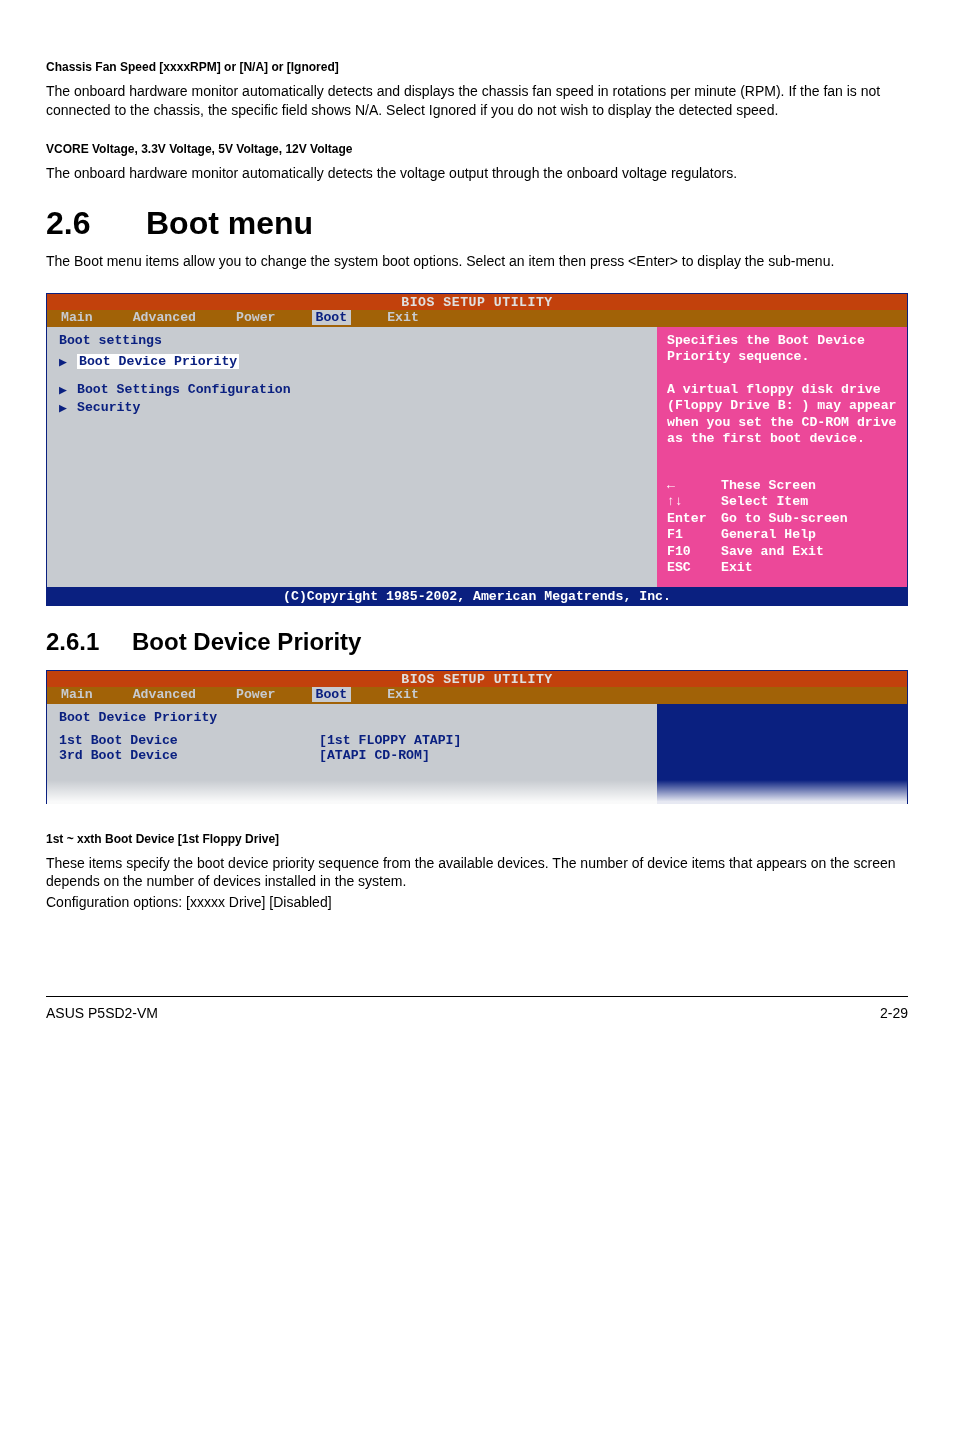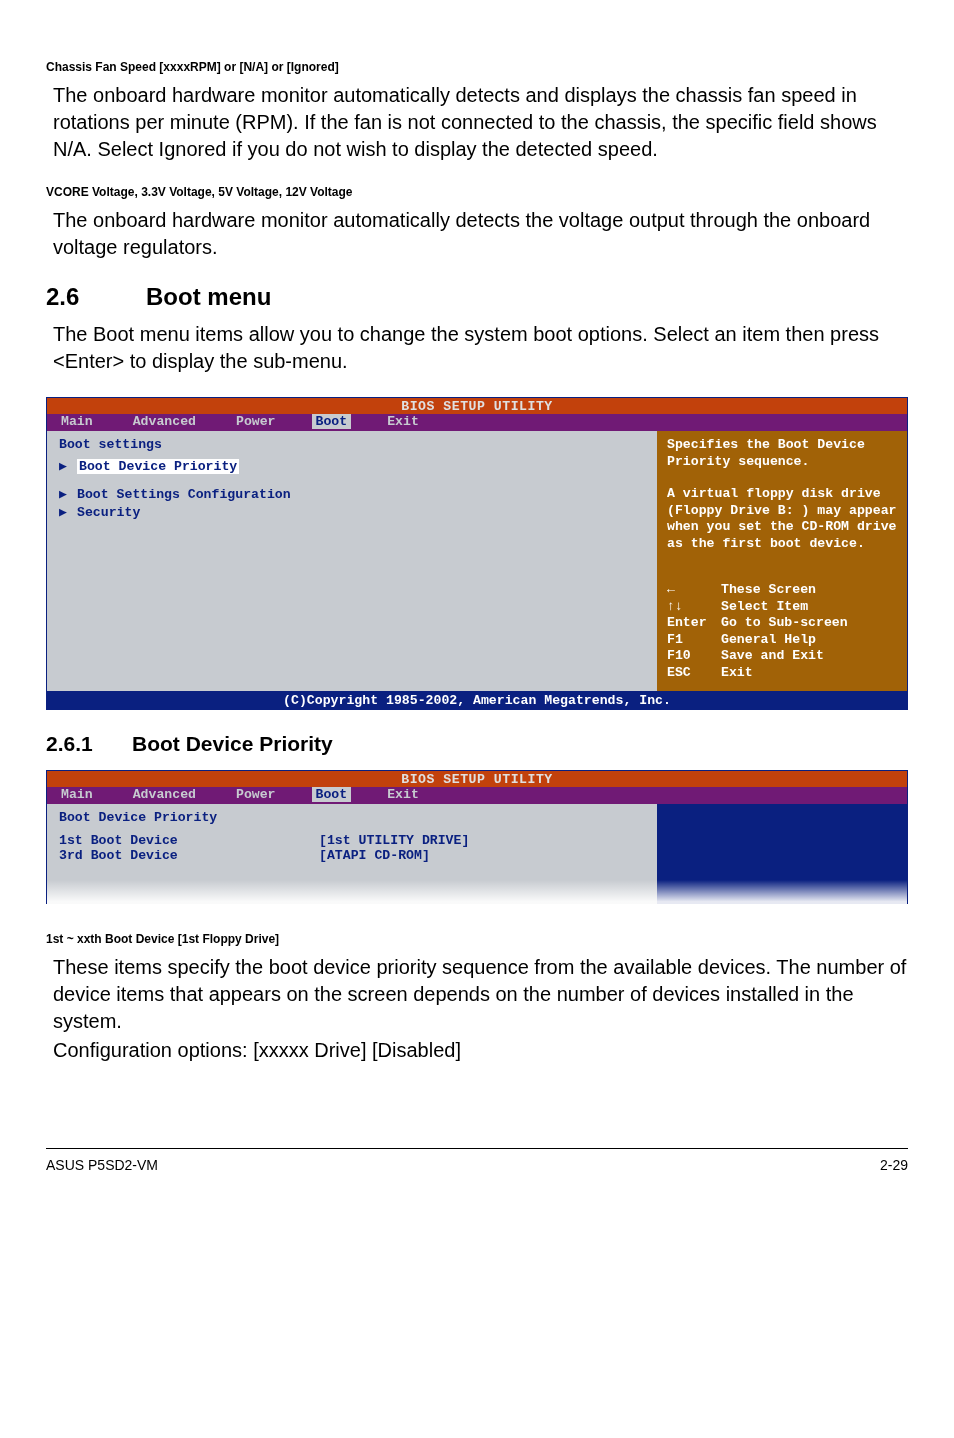--- a/index.html
+++ b/index.html
@@ -13,38 +13,37 @@
       color: #000;
       width: 954px;
       padding: 60px 46px 30px 46px;
     }
     h3.subheading {
       font-size: 12px;
       font-weight: bold;
       margin-bottom: 8px;
     }
     p.body-text {
-      font-size: 20px;
+      font-size: 14px;
       line-height: 1.35;
       margin-bottom: 22px;
-      margin-left: 7px;
     }
     h1.section-title {
       font-family: Verdana, Arial, sans-serif;
-      font-size: 24px;
+      font-size: 32px;
       font-weight: bold;
       margin-bottom: 10px;
       margin-top: 12px;
     }
     h1.section-title .num {
       display: inline-block;
       width: 100px;
     }
     h2.subsection-title {
-      font-size: 21px;
+      font-size: 24px;
       font-weight: bold;
       margin-top: 22px;
       margin-bottom: 14px;
     }
     h2.subsection-title .num {
       display: inline-block;
       width: 86px;
     }
 
     
@@ -58,21 +57,21 @@
     }
     .bios-titlebar {
       background: #c2410c;
       color: #e0e0e0;
       text-align: center;
       padding: 1px 0 0 0;
       font-weight: bold;
       letter-spacing: 0.5px;
     }
     .bios-menubar {
-      background: #701a75;
+      background: #a16207;
       color: #c7cbd0;
       display: flex;
       padding: 0 24px 2px 10px;
       gap: 32px;
     }
     .bios-menubar .tab {
       padding: 0 4px;
     }
     .bios-menubar .tab.active {
       background: #c7cbd0;
@@ -101,21 +100,21 @@
       width: 18px;
       display: inline-block;
     }
     .bios-left .selected {
       background: #ffffff;
       color: #0a2080;
       padding: 0 2px;
     }
     .bios-right {
       width: 250px;
-      background: #a16207;
+      background: #ec4899;
       color: #ffffff;
       padding: 6px 10px 10px 10px;
       font-weight: bold;
     }
     .bios-right .help-text {
       margin-bottom: 16px;
       line-height: 1.25;
     }
     .bios-right .nav-block {
       line-height: 1.25;
@@ -273,21 +272,21 @@
     <span class="tab">Power</span>
     <span class="tab active">Boot</span>
     <span class="tab">Exit</span>
   </div>
   <div class="bios-body2">
     <div class="bios-left2">
       <div class="heading-row" style="background:#c7cbd0;">Boot Device Priority</div>
       <div style="height:8px"></div>
       <div class="dev-row">
         <span class="dev-label">1st Boot Device</span>
-        <span class="dev-val">[1st UTILITY DRIVE]</span>
+        <span class="dev-val">[1st FLOPPY ATAPI]</span>
       </div>
       <div class="dev-row">
         <span class="dev-label">3rd Boot Device</span>
         <span class="dev-val">[ATAPI CD-ROM]</span>
       </div>
     </div>
     <div class="bios-right2"></div>
   </div>
   <div class="fade-bottom"></div>
 </div>

